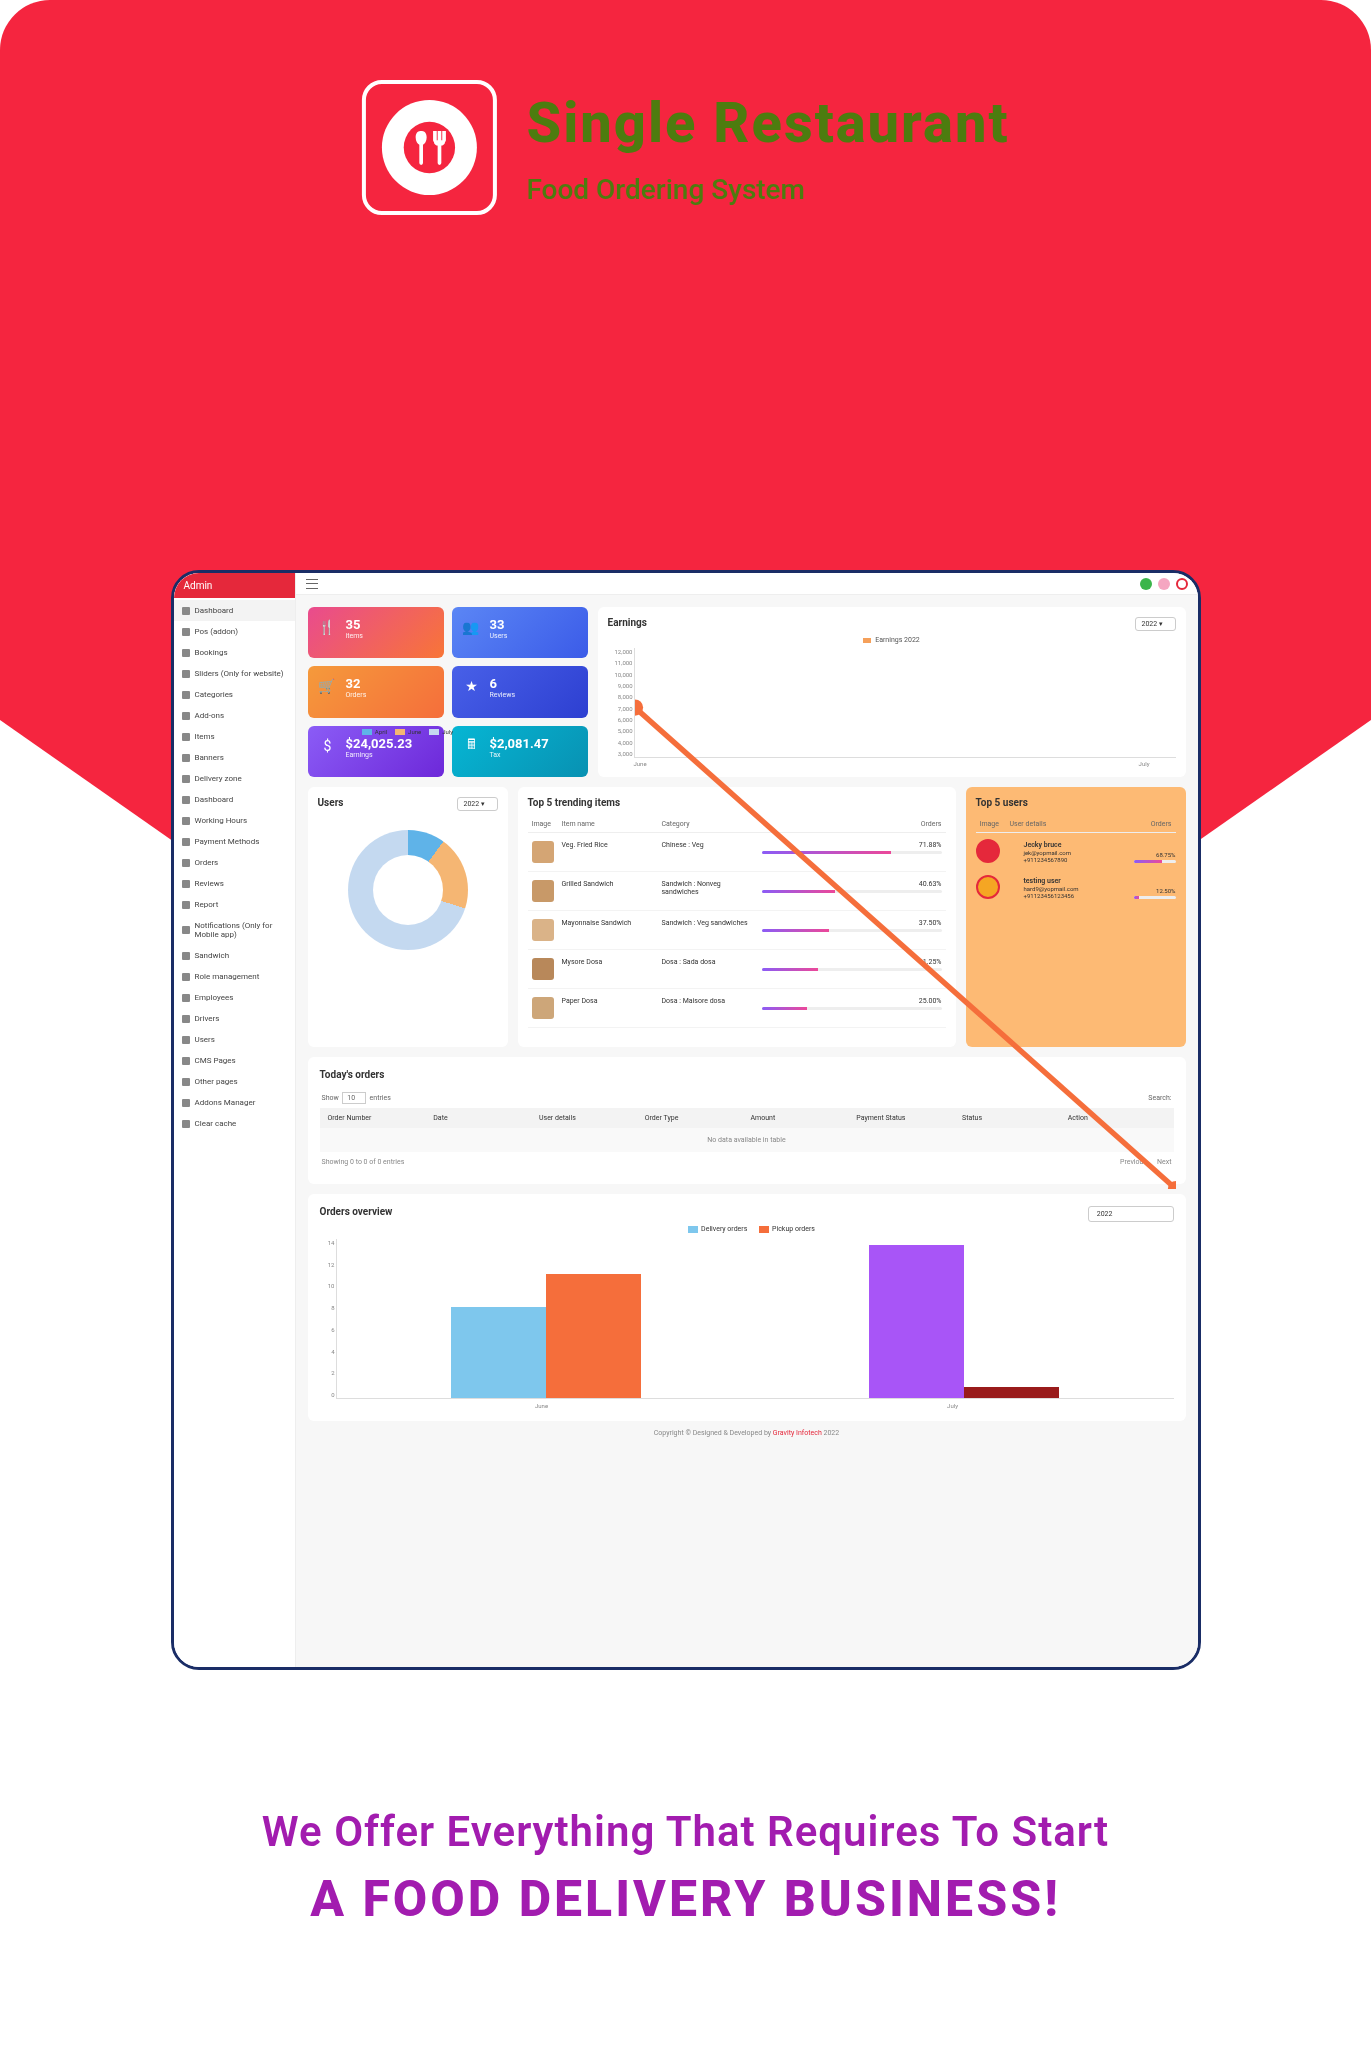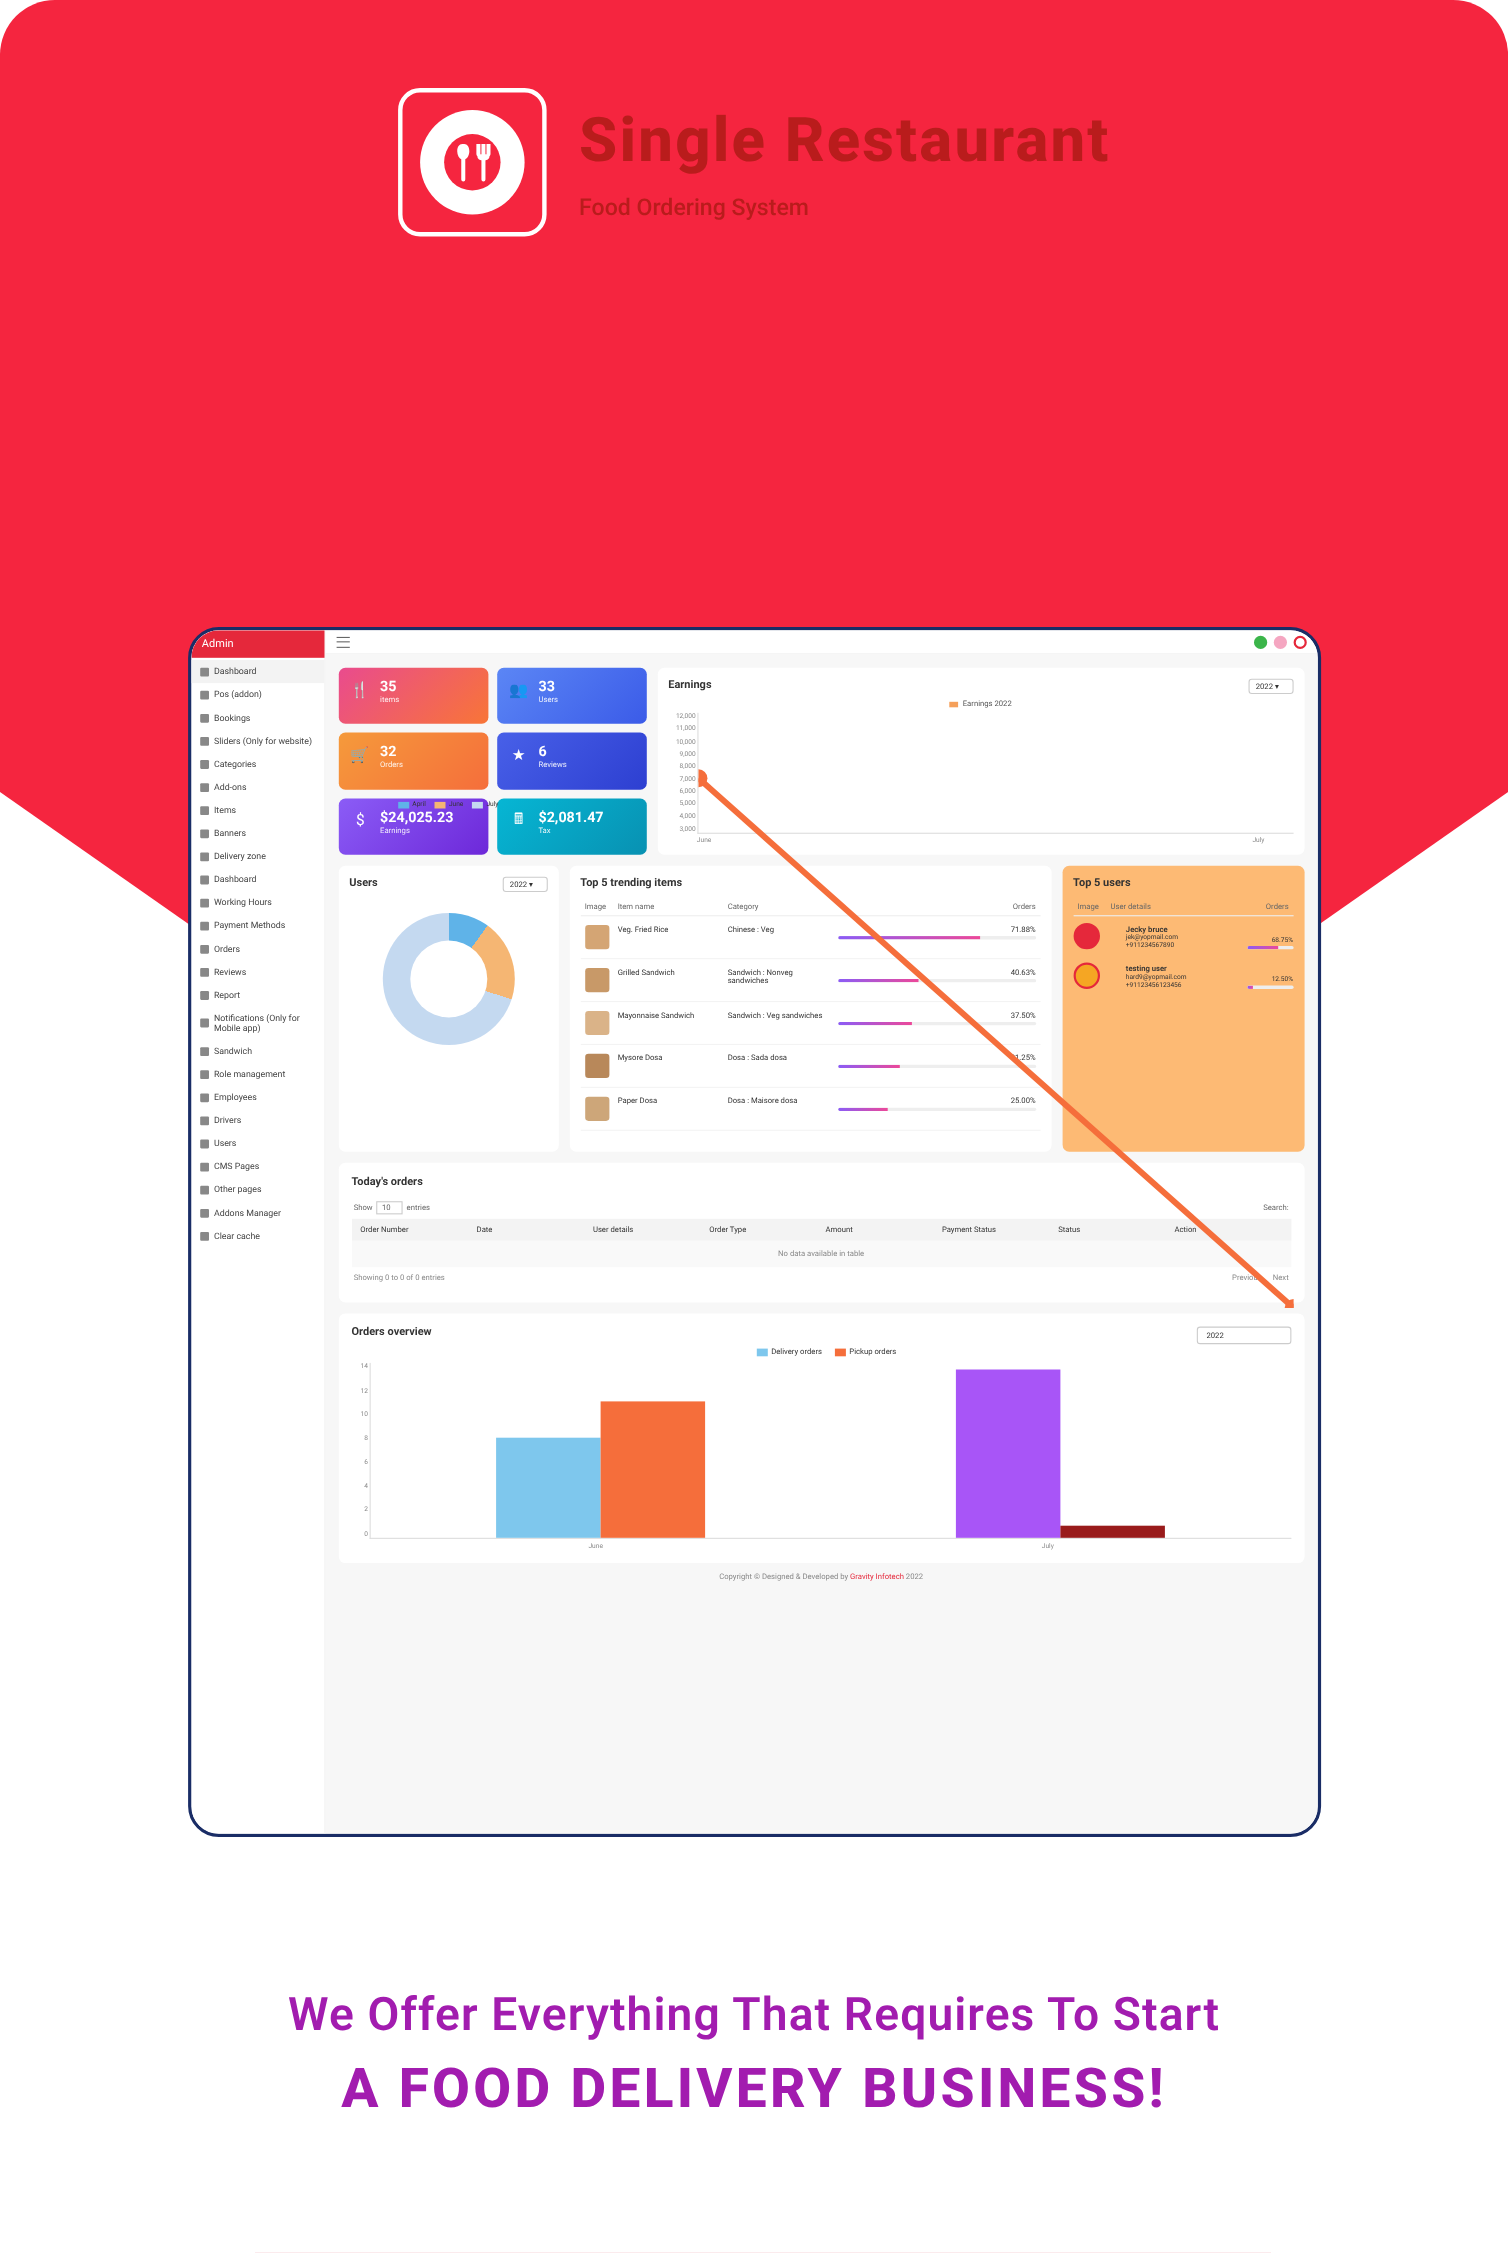--- a/index.html
+++ b/index.html
@@ -1,24 +1,24 @@
 <!DOCTYPE html>
 <html><head>
 <meta charset="utf-8">
 <style>
   *{margin:0;padding:0;box-sizing:border-box;font-family:-apple-system,BlinkMacSystemFont,'Segoe UI',Roboto,sans-serif}
   body{background:#f5f5f5}
   .artboard{width:1371px;height:2048px;position:relative;background:#fff;overflow:hidden}
   .red-panel{position:absolute;top:0;left:0;right:0;height:1200px;background:#f5253f;border-radius:50px 50px 0 0;clip-path:polygon(0 0,100% 0,100% 60%,50% 100%,0 60%)}
-  .logo-wrap{position:absolute;top:80px;left:50%;transform:translateX(-50%);display:flex;align-items:center;gap:30px;color:#b91c1c}
+  .logo-wrap{position:absolute;top:80px;left:50%;transform:translateX(-50%);display:flex;align-items:center;gap:30px;color:#4d7c0f}
   .logo-box{width:135px;height:135px;border:4px solid #fff;border-radius:20px;display:flex;align-items:center;justify-content:center}
   .logo-inner{width:95px;height:95px;border-radius:50%;background:#fff;display:flex;align-items:center;justify-content:center}
   .spoonfork{position:relative;width:55px;height:55px}
   .logo-text h1{font-size:56px;font-weight:800;letter-spacing:2px}
-  .logo-text p{font-size:21px;font-weight:500;margin-top:17px}
+  .logo-text p{font-size:28px;font-weight:500;margin-top:17px}
   .banner{position:absolute;top:350px;left:50%;transform:translateX(-50%);width:940px;background:#fff;border-radius:70px;padding:42px 30px;text-align:center;font-size:42px;font-weight:800;letter-spacing:4px;color:#1a2d66}
   .dash-wrap{position:absolute;top:570px;left:50%;transform:translateX(-50%);width:1030px;height:1100px;background:#fff;border:3px solid #1a2d66;border-radius:28px;overflow:hidden;font-size:10px;color:#333}
   .dash-sidebar{position:absolute;top:0;left:0;width:122px;height:100%;background:#fff;border-right:1px solid #eee}
   .sb-head{background:#e5283b;color:#fff;padding:7px 10px;font-size:10px}
   .sb-list{list-style:none;padding:2px 0}
   .sb-item{padding:6px 8px;font-size:8px;color:#444;display:flex;align-items:center;gap:5px;cursor:pointer;border-bottom:0}
   .sb-item.active{background:#f3f3f3}
   .sb-ico{width:8px;height:8px;background:#888;border-radius:1px;flex:none}
   .dash-top{position:absolute;top:0;left:122px;right:0;height:22px;background:#fff;border-bottom:1px solid #eee;display:flex;align-items:center;justify-content:space-between;padding:0 10px}
   .burger{width:12px;height:10px;display:flex;flex-direction:column;justify-content:space-between}

